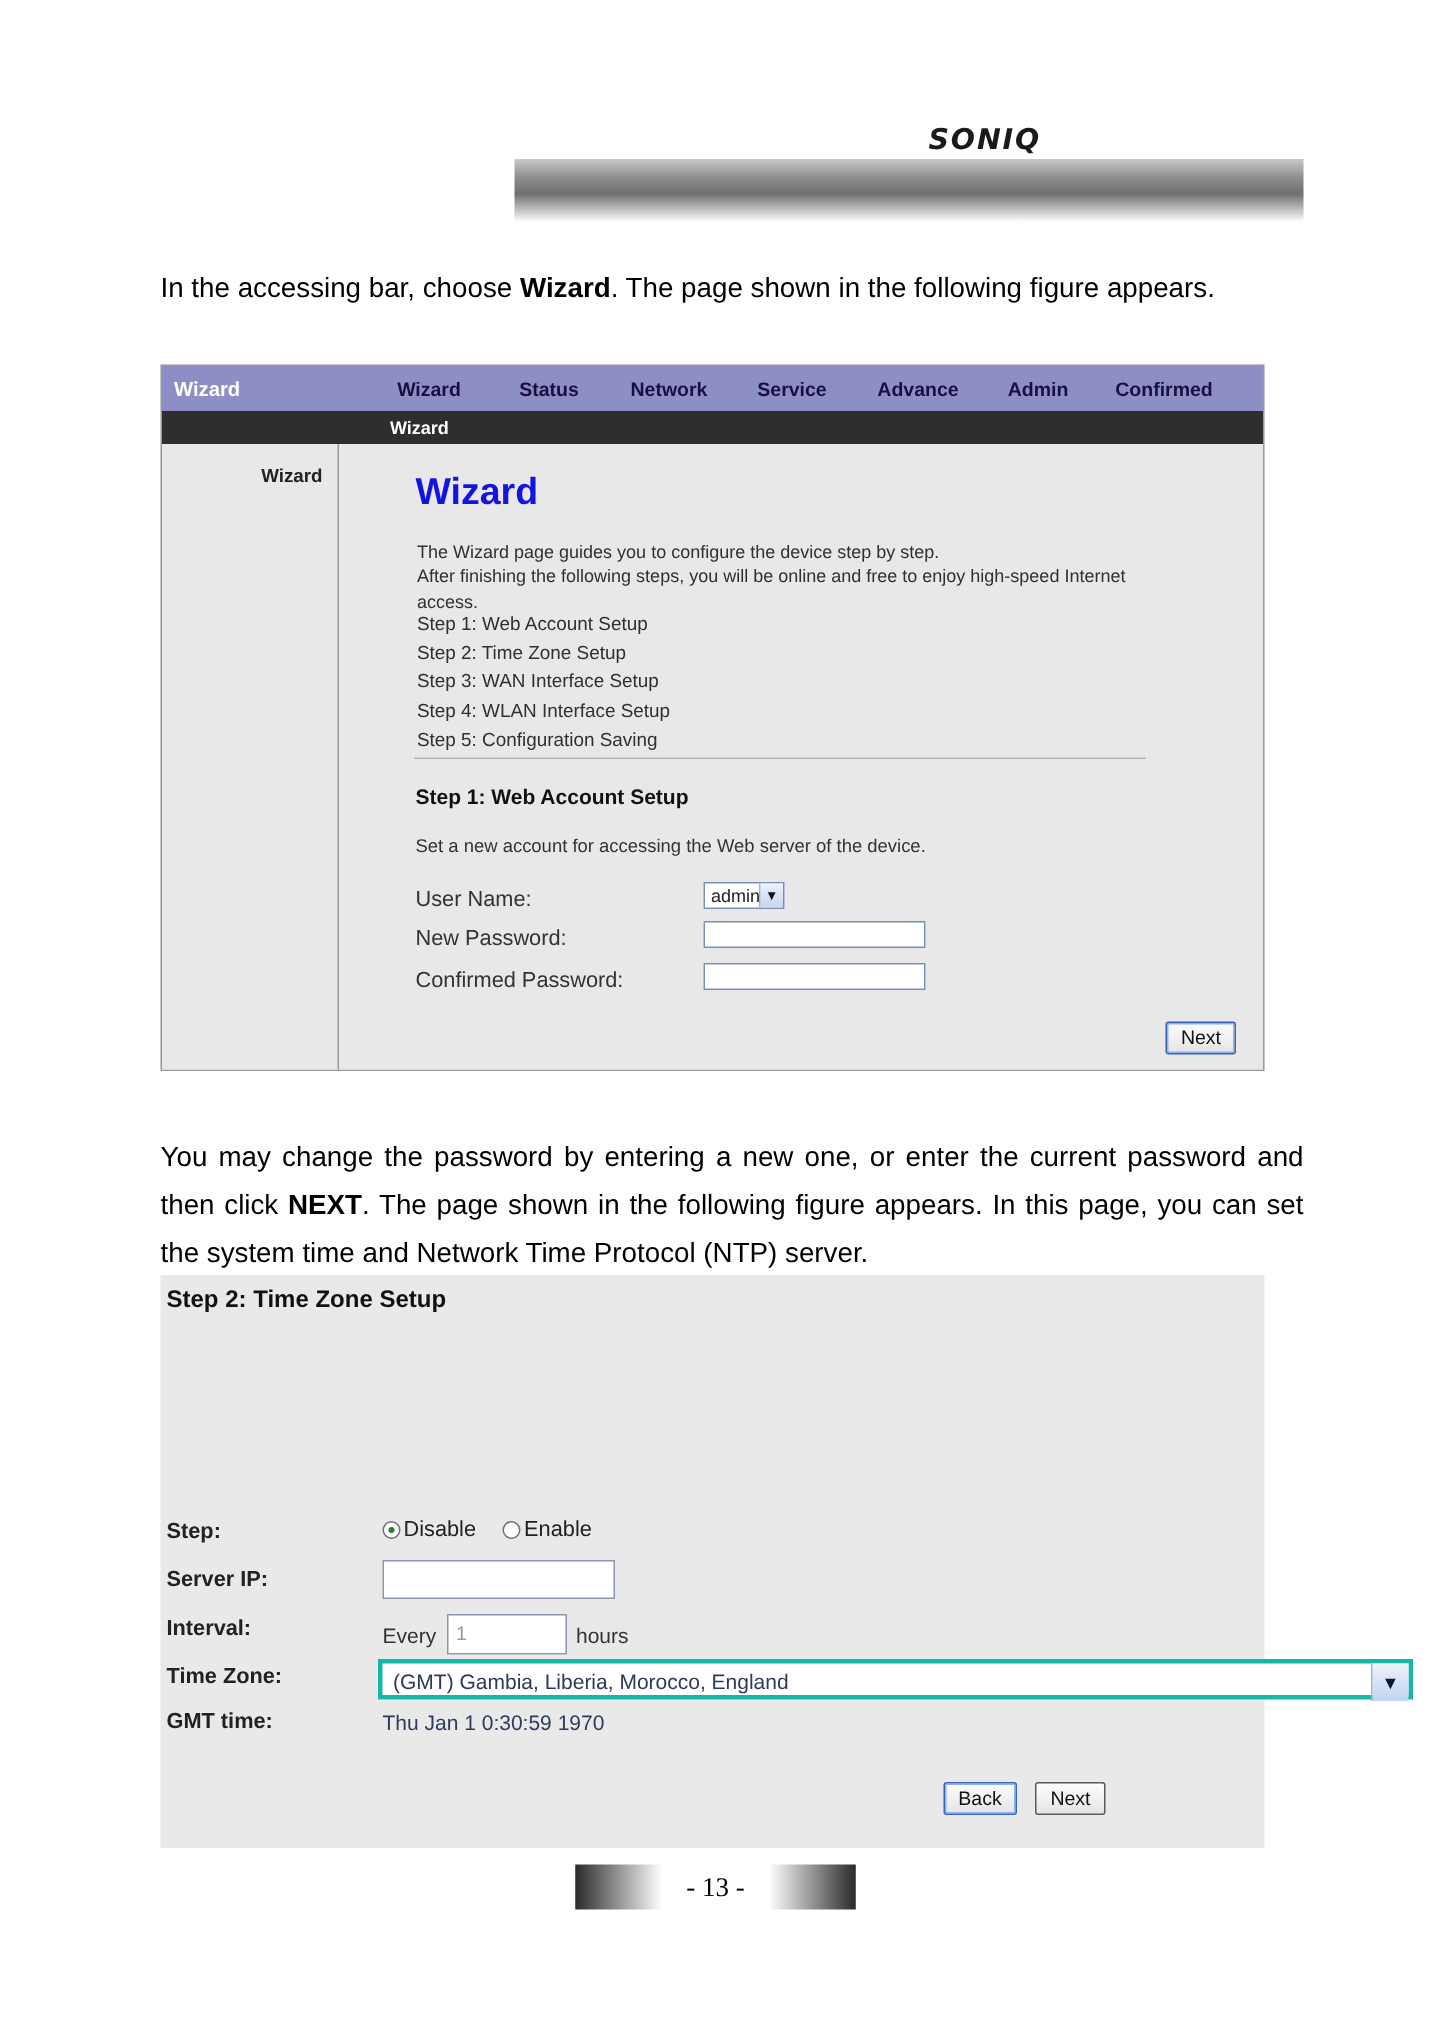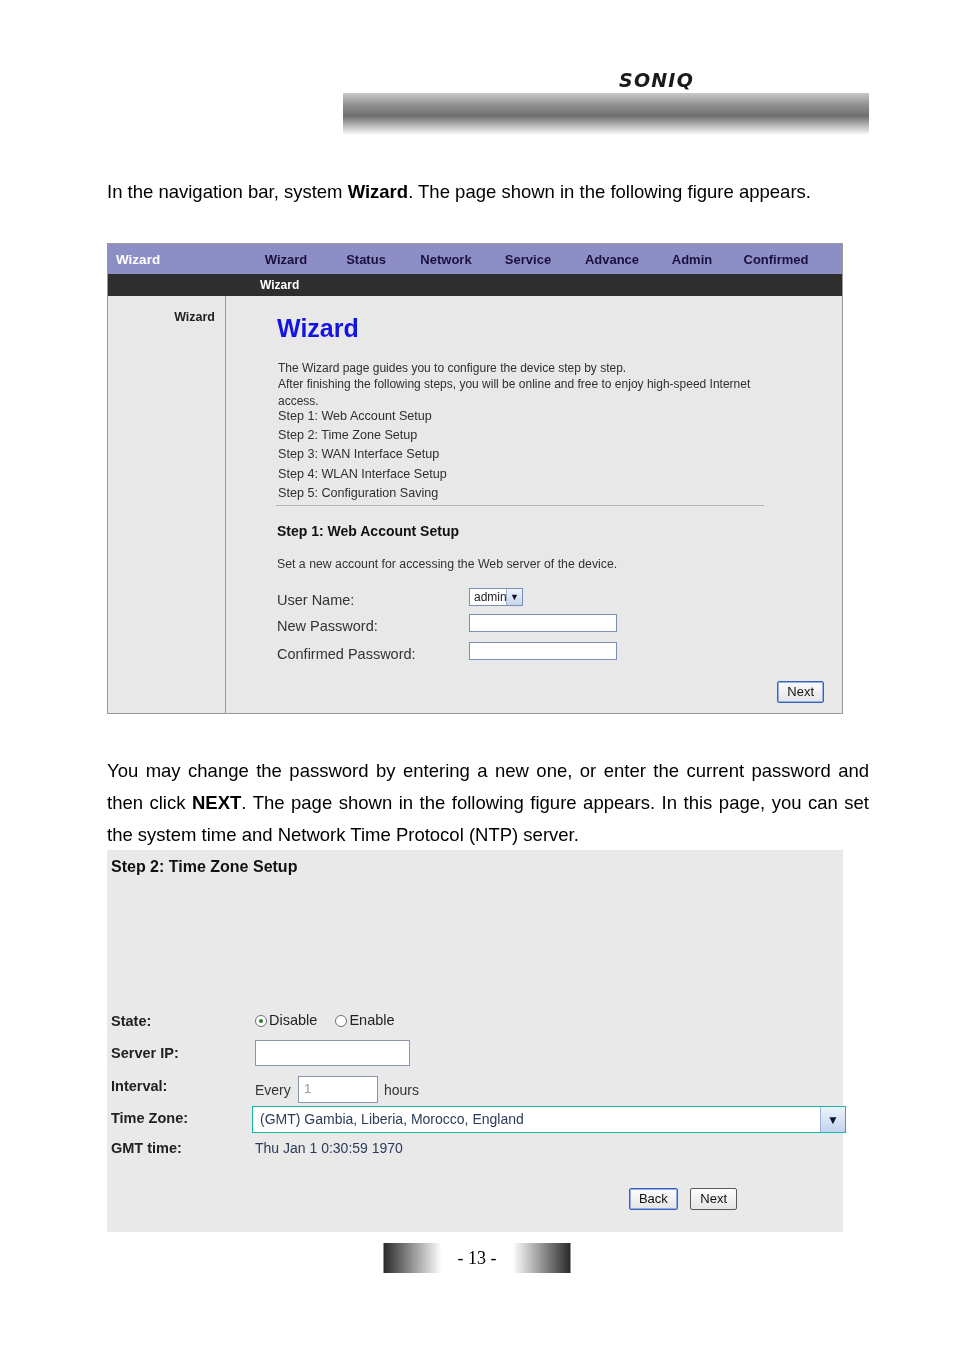--- a/index.html
+++ b/index.html
@@ -6,21 +6,21 @@
   body{
     width:954px;height:1350px;
     background:#ffffff;
     font-family:"Liberation Sans", sans-serif;
     color:#000;
     overflow:hidden;
     position:relative;
   }
 
   
-  .doc-header{position:absolute;left:0;top:1px;width:782px;height:150px;}
+  .doc-header{position:absolute;left:0;top:14px;width:782px;height:150px;}
   .logo{
     position:absolute;right:88px;top:68px;
     font-family:"DejaVu Sans", sans-serif;
     font-size:19px;font-weight:bold;font-style:italic;
     letter-spacing:1.2px;color:#1a1a1a;
   }
   .banner{position:absolute;left:107px;top:92px;width:762px;height:42px;}
   .banner-dark{
     position:absolute;left:0;top:0;width:236px;height:42px;
     background:linear-gradient(to bottom,#000 0%,#1c1c1c 40%,#3a3a3a 72%,#000 100%);
@@ -180,22 +180,22 @@
   .interval-wrap{position:absolute;left:148px;top:226px;font-size:14px;color:#333;font-weight:normal;}
   .interval-wrap .every{position:absolute;left:0;top:6px;}
   .interval-box{
     position:absolute;left:43px;top:0px;width:80px;height:27px;
     background:#fff;border:1px solid #8a97ac;box-sizing:border-box;
   }
   .interval-box .ival{position:absolute;left:5px;top:4px;font-size:13px;color:#9a9a9a;}
   .interval-wrap .hours{position:absolute;left:129px;top:6px;text-align:center;}
 
   .tz-select{
-    position:absolute;left:145px;top:256px;width:594px;height:27px;
-    background:#fff;border:1px solid #14b8a6;box-sizing:border-box;padding-left:48px;
+    position:absolute;left:145px;top:256px;width:690px;height:27px;
+    background:#fff;border:3px solid #14b8a6;box-sizing:border-box;padding-left:48px;
   }
   .tz-select .tz-text{position:absolute;left:7px;top:4px;font-size:14px;color:#2c3b5a;}
   .tz-select .tz-arrow{
     position:absolute;right:0;top:0;width:24px;height:25px;
     background:linear-gradient(to bottom,#eef3fb,#c2d3ef);
     border-left:1px solid #9fb3d4;
     display:flex;align-items:center;justify-content:center;
     font-size:12px;color:#0b1733;
   }
   .gmt-val{position:absolute;left:148px;top:290px;font-size:14px;color:#2c3b5a;font-weight:normal;}
@@ -221,21 +221,21 @@
 <body>
 
 <div class="doc-header">
   <div class="logo">SONIQ</div>
   <div class="banner">
     <div class="banner-fade"></div>
   </div>
 </div>
 
 <div class="para" id="para1">
-  <span>In the navigation bar, system </span><b>Wizard</b><span>. The page shown in the following figure appears.</span>
+  <span>In the accessing bar, choose </span><b>Wizard</b><span>. The page shown in the following figure appears.</span>
 </div>
 
 <div class="fig1">
 
   <div class="navbar">
     <div class="brand">Wizard</div>
     <div class="nav-item nav-wizard">Wizard</div>
     <div class="nav-item nav-status">Status</div>
     <div class="nav-item nav-network">Network</div>
     <div class="nav-item nav-service">Service</div>
@@ -291,21 +291,21 @@
   </div>
 </div>
 
 <div class="para" id="para2">
   <span>You may change the password by entering a new one, or enter the current password and then click </span><b>NEXT</b><span>. The page shown in the following figure appears. In this page, you can set the system time and Network Time Protocol (NTP) server.</span>
 </div>
 
 <div class="fig2">
   <div class="step2-title">Step 2: Time Zone Setup</div>
 
-  <div class="r2" id="r-state">State:</div>
+  <div class="r2" id="r-state">Step:</div>
   <div class="radios">
     <span class="radio-lbl"><span class="radio-dot on"></span><span>Disable</span></span>
     <span class="radio-lbl"><span class="radio-dot"></span><span>Enable</span></span>
   </div>
 
   <div class="r2" id="r-server">Server IP:</div>
   <div class="ip-box"></div>
 
   <div class="r2" id="r-interval">Interval:</div>
   <div class="interval-wrap">

